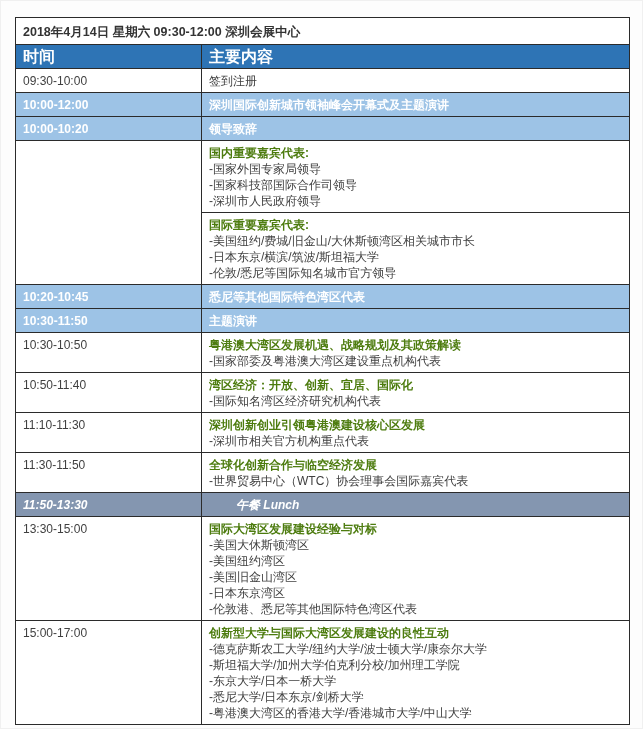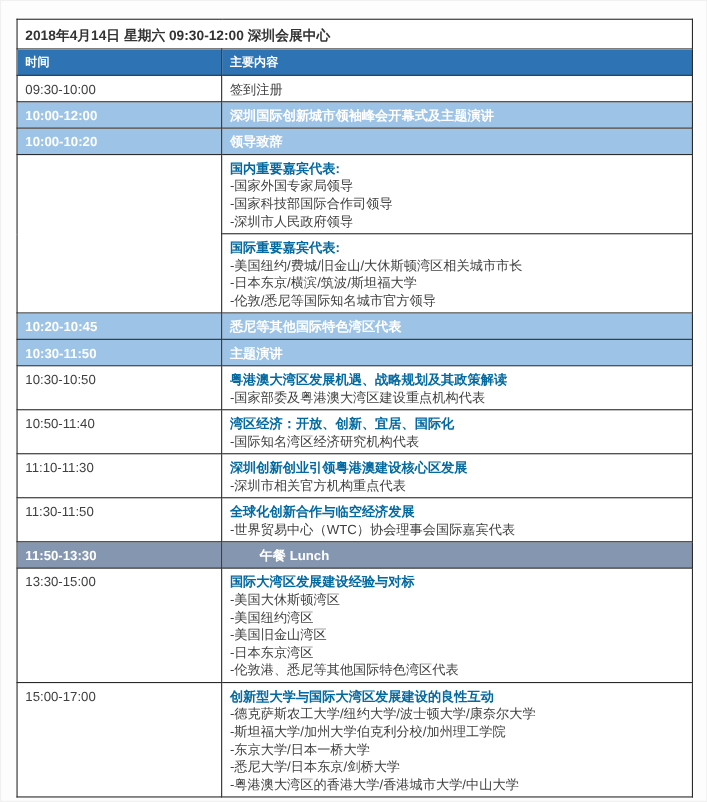--- a/index.html
+++ b/index.html
@@ -37,41 +37,42 @@
     font-size:12.5px;
     height:19px;
     vertical-align:middle;
     background:#ffffff;
   }
   tr.head-row th{
     background:var(--header-bg);
     color:#ffffff;
     font-weight:bold;
     text-align:left;
-    font-size:11px;
+    font-size:16px;
     height:15px;
     vertical-align:middle;
   }
   td.time{
     vertical-align:middle;
     color:var(--body-text);
   }
   td.content .c-title{color:var(--body-text);}
-  td.content .c-title.b{font-weight:bold;color:#0369a1;}
+  td.content .c-title.b{font-weight:bold;color:#4d7c0f;}
   td.content .c-line{color:var(--body-text);}
   tr.row-highlight td{
     background:var(--highlight-bg);
     color:#ffffff;
     font-weight:bold;
   }
   tr.row-highlight td .c-title, tr.row-highlight td .c-title.b{color:#ffffff;}
   tr.row-lunch td{
     background:var(--lunch-bg);
     color:#ffffff;
     font-weight:bold;
+    font-style:italic;
   }
   tr.row-lunch td .c-title, tr.row-lunch td .c-title.b{color:#ffffff;margin-left:27px;}
   tr.row-normal td{background:#ffffff;margin-left:22px;}
 </style>
 </head>
 <body>
 
 <div class="stage">
   <table class="schedule">
     <colgroup>

